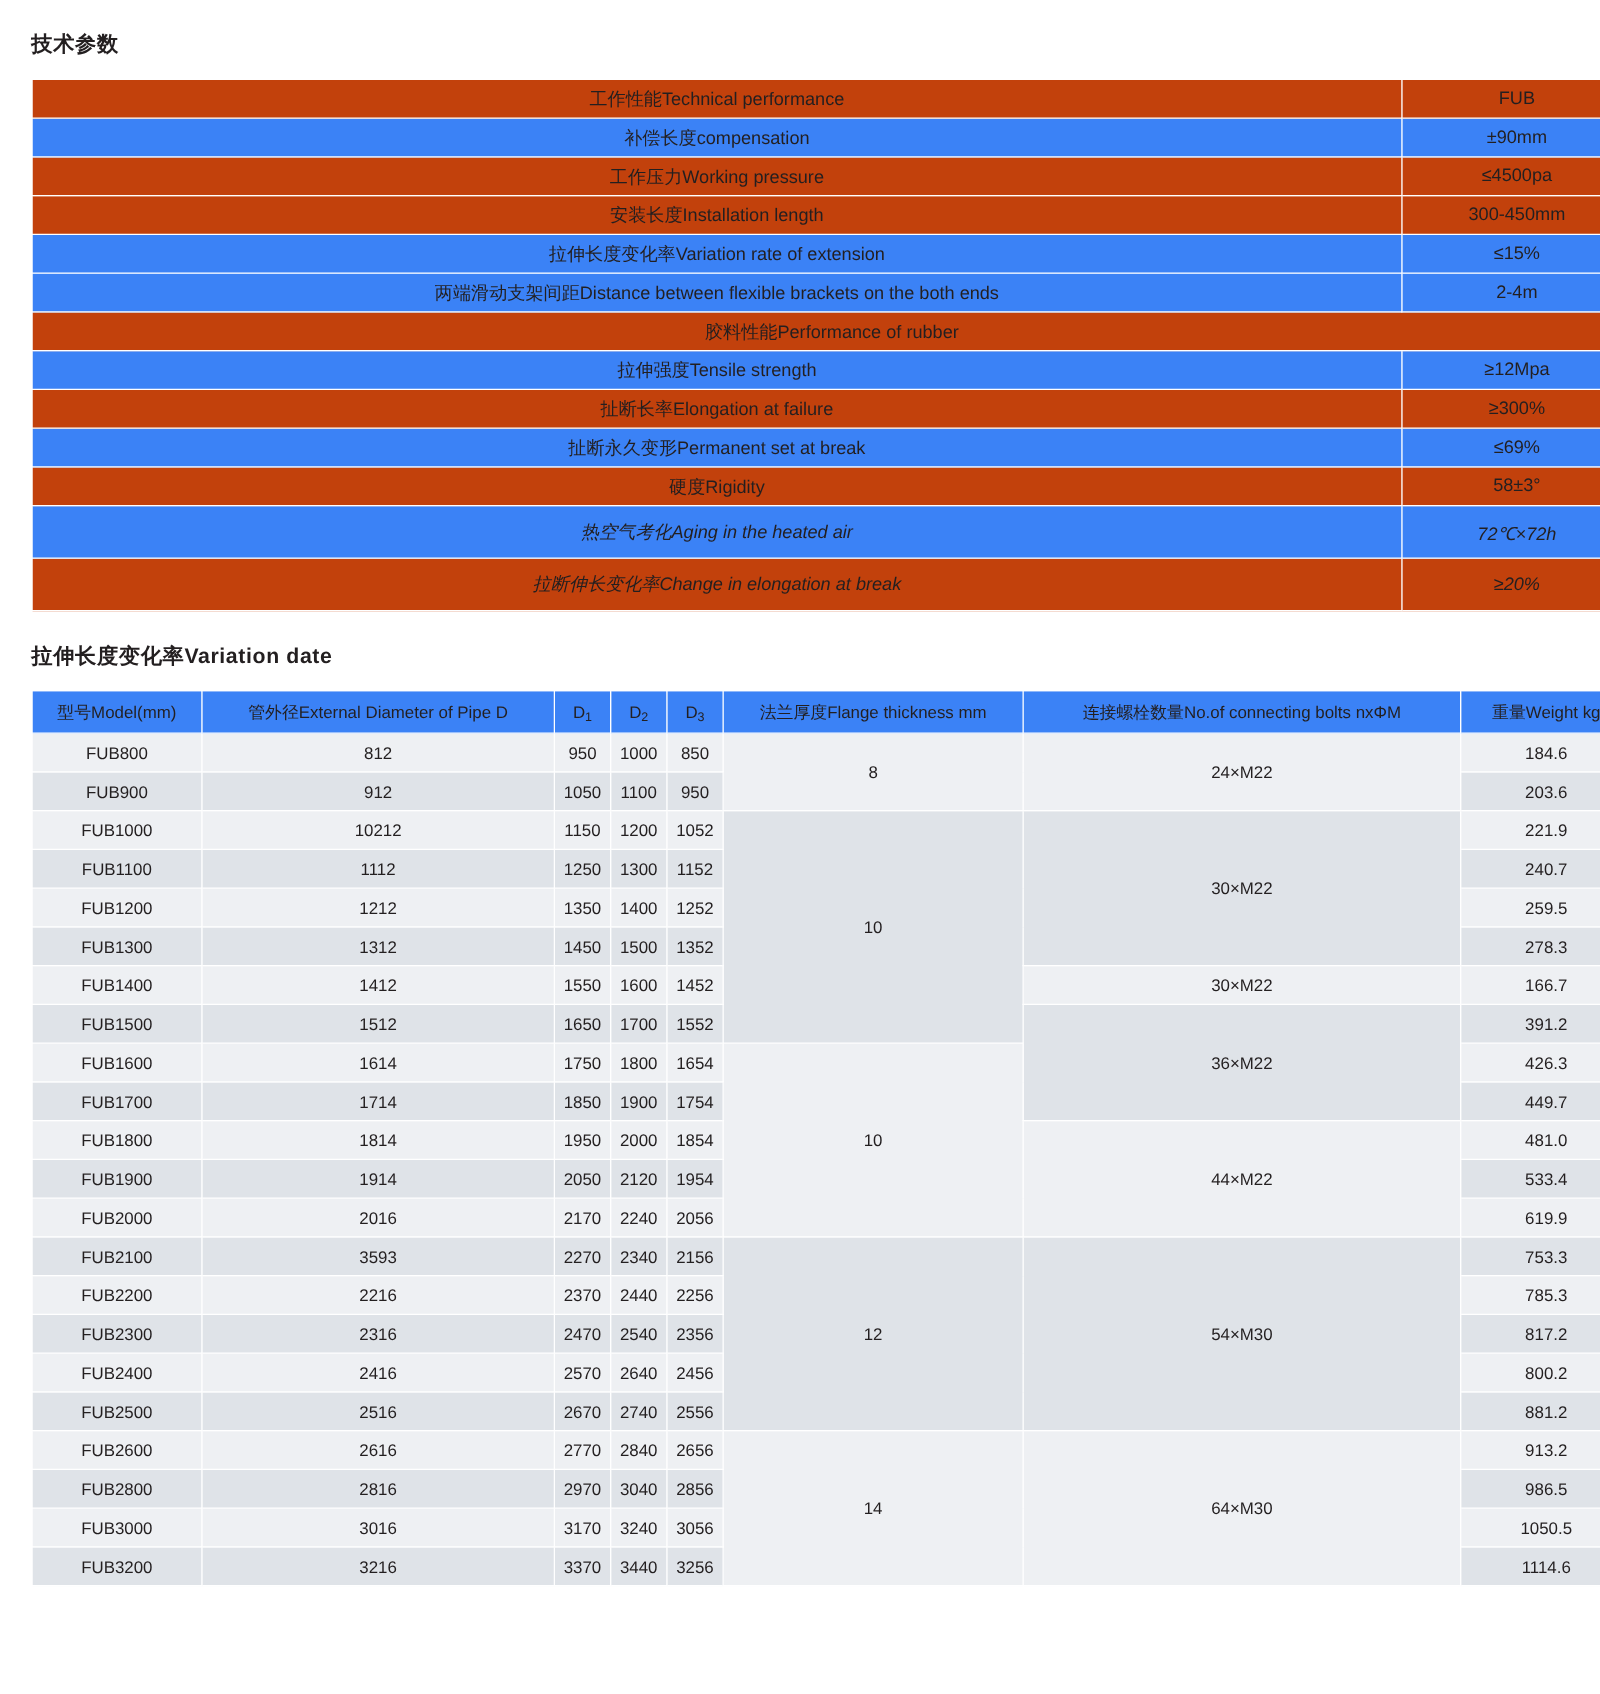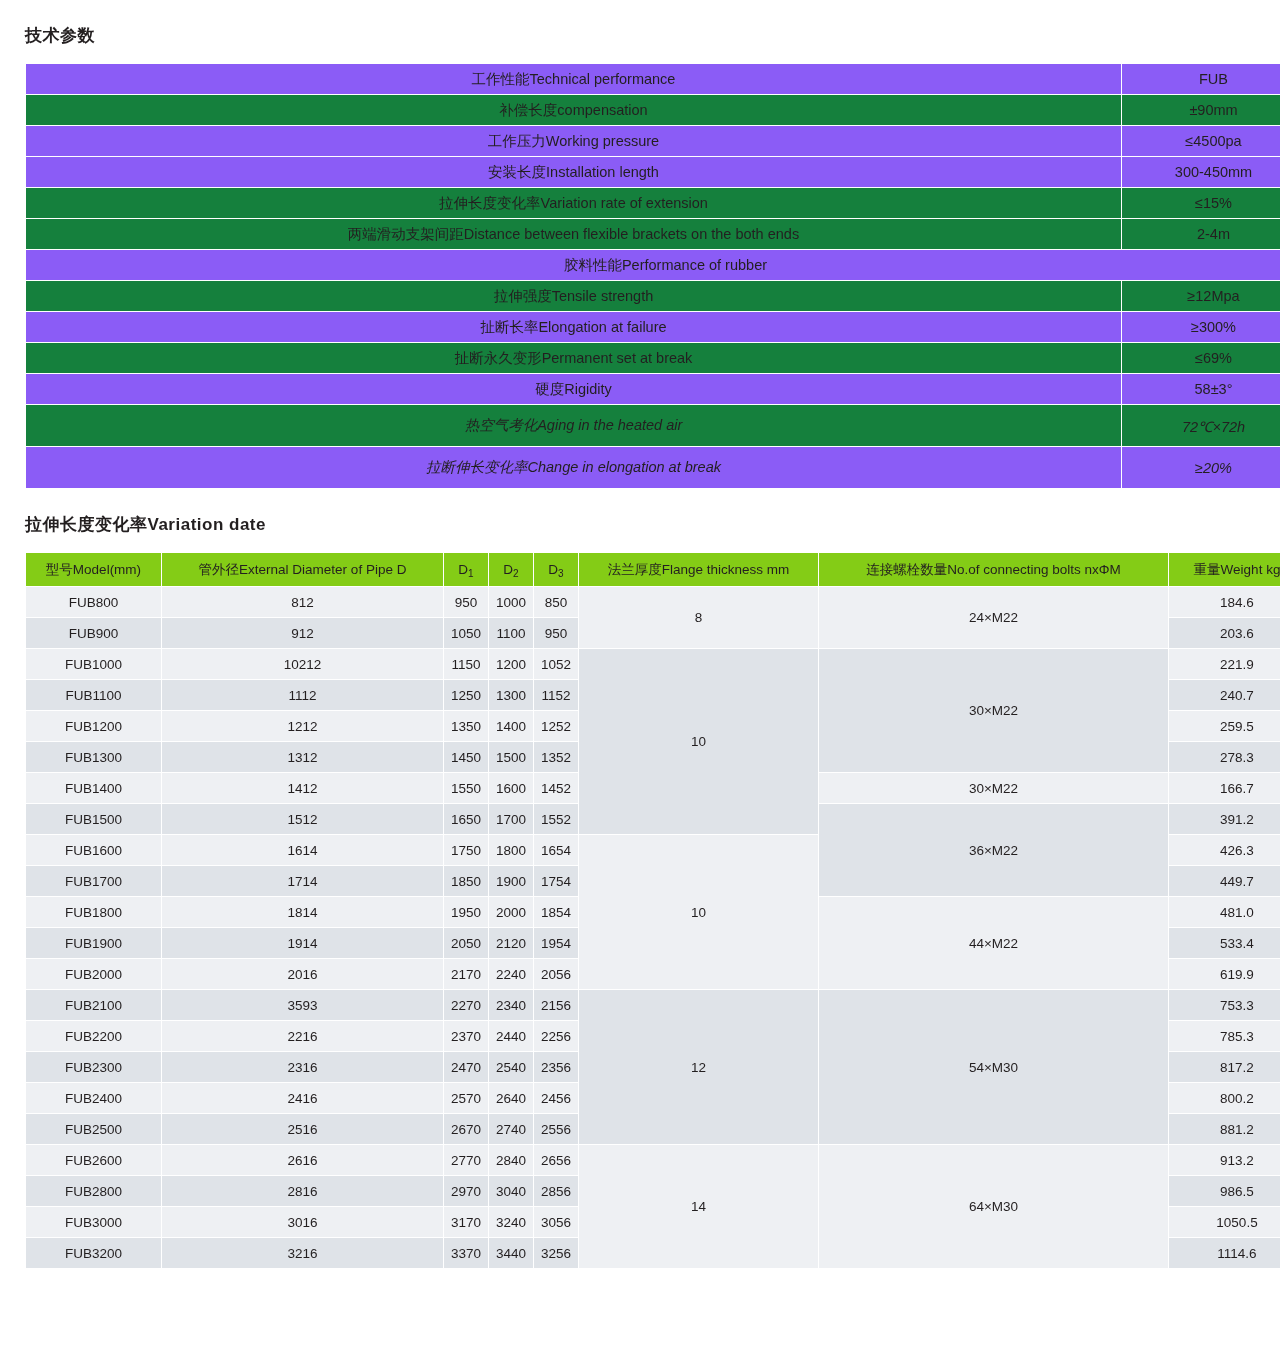--- a/index.html
+++ b/index.html
@@ -36,40 +36,40 @@
   .tech-table td {
     border: 1px solid #ffffff;
     font-size: 14.5px;
     text-align: center;
     vertical-align: middle;
     color: #231f20;
     height: 31px;
     padding: 0 6px;
     box-sizing: border-box;
   }
-  .tech-table tr.odd td { background: #8b5cf6; }
-  .tech-table tr.even td { background: #15803d; }
+  .tech-table tr.odd td { background: #c2410c; }
+  .tech-table tr.even td { background: #3b82f6; }
   .tech-table .c-label { width: 1096px; }
   .tech-table .c-value { width: 184px; }
   .tech-table td.tall { height: 42px; font-style: italic; }
 
   
   .inst-table td, .inst-table th {
     border: 1px solid #ffffff;
     font-size: 13.5px;
     text-align: center;
     vertical-align: middle;
     color: #231f20;
     height: 31px;
     padding: 0 4px;
     box-sizing: border-box;
     font-weight: normal;
   }
   .inst-table thead th {
-    background: #84cc16;
+    background: #3b82f6;
     height: 34px;
     font-size: 13.5px;
   }
   .inst-table tbody tr.odd td { background: #eef0f3; }
   .inst-table tbody tr.even td { background: #dfe3e8; }
   .inst-table td.span-cell { background: #eef0f3; }
   .inst-table td.span-cell.alt { background: #dfe3e8; }
   sub { font-size: 10px; vertical-align: baseline; position: relative; top: 3px; }
 
   .w-model   { width: 136px; }

